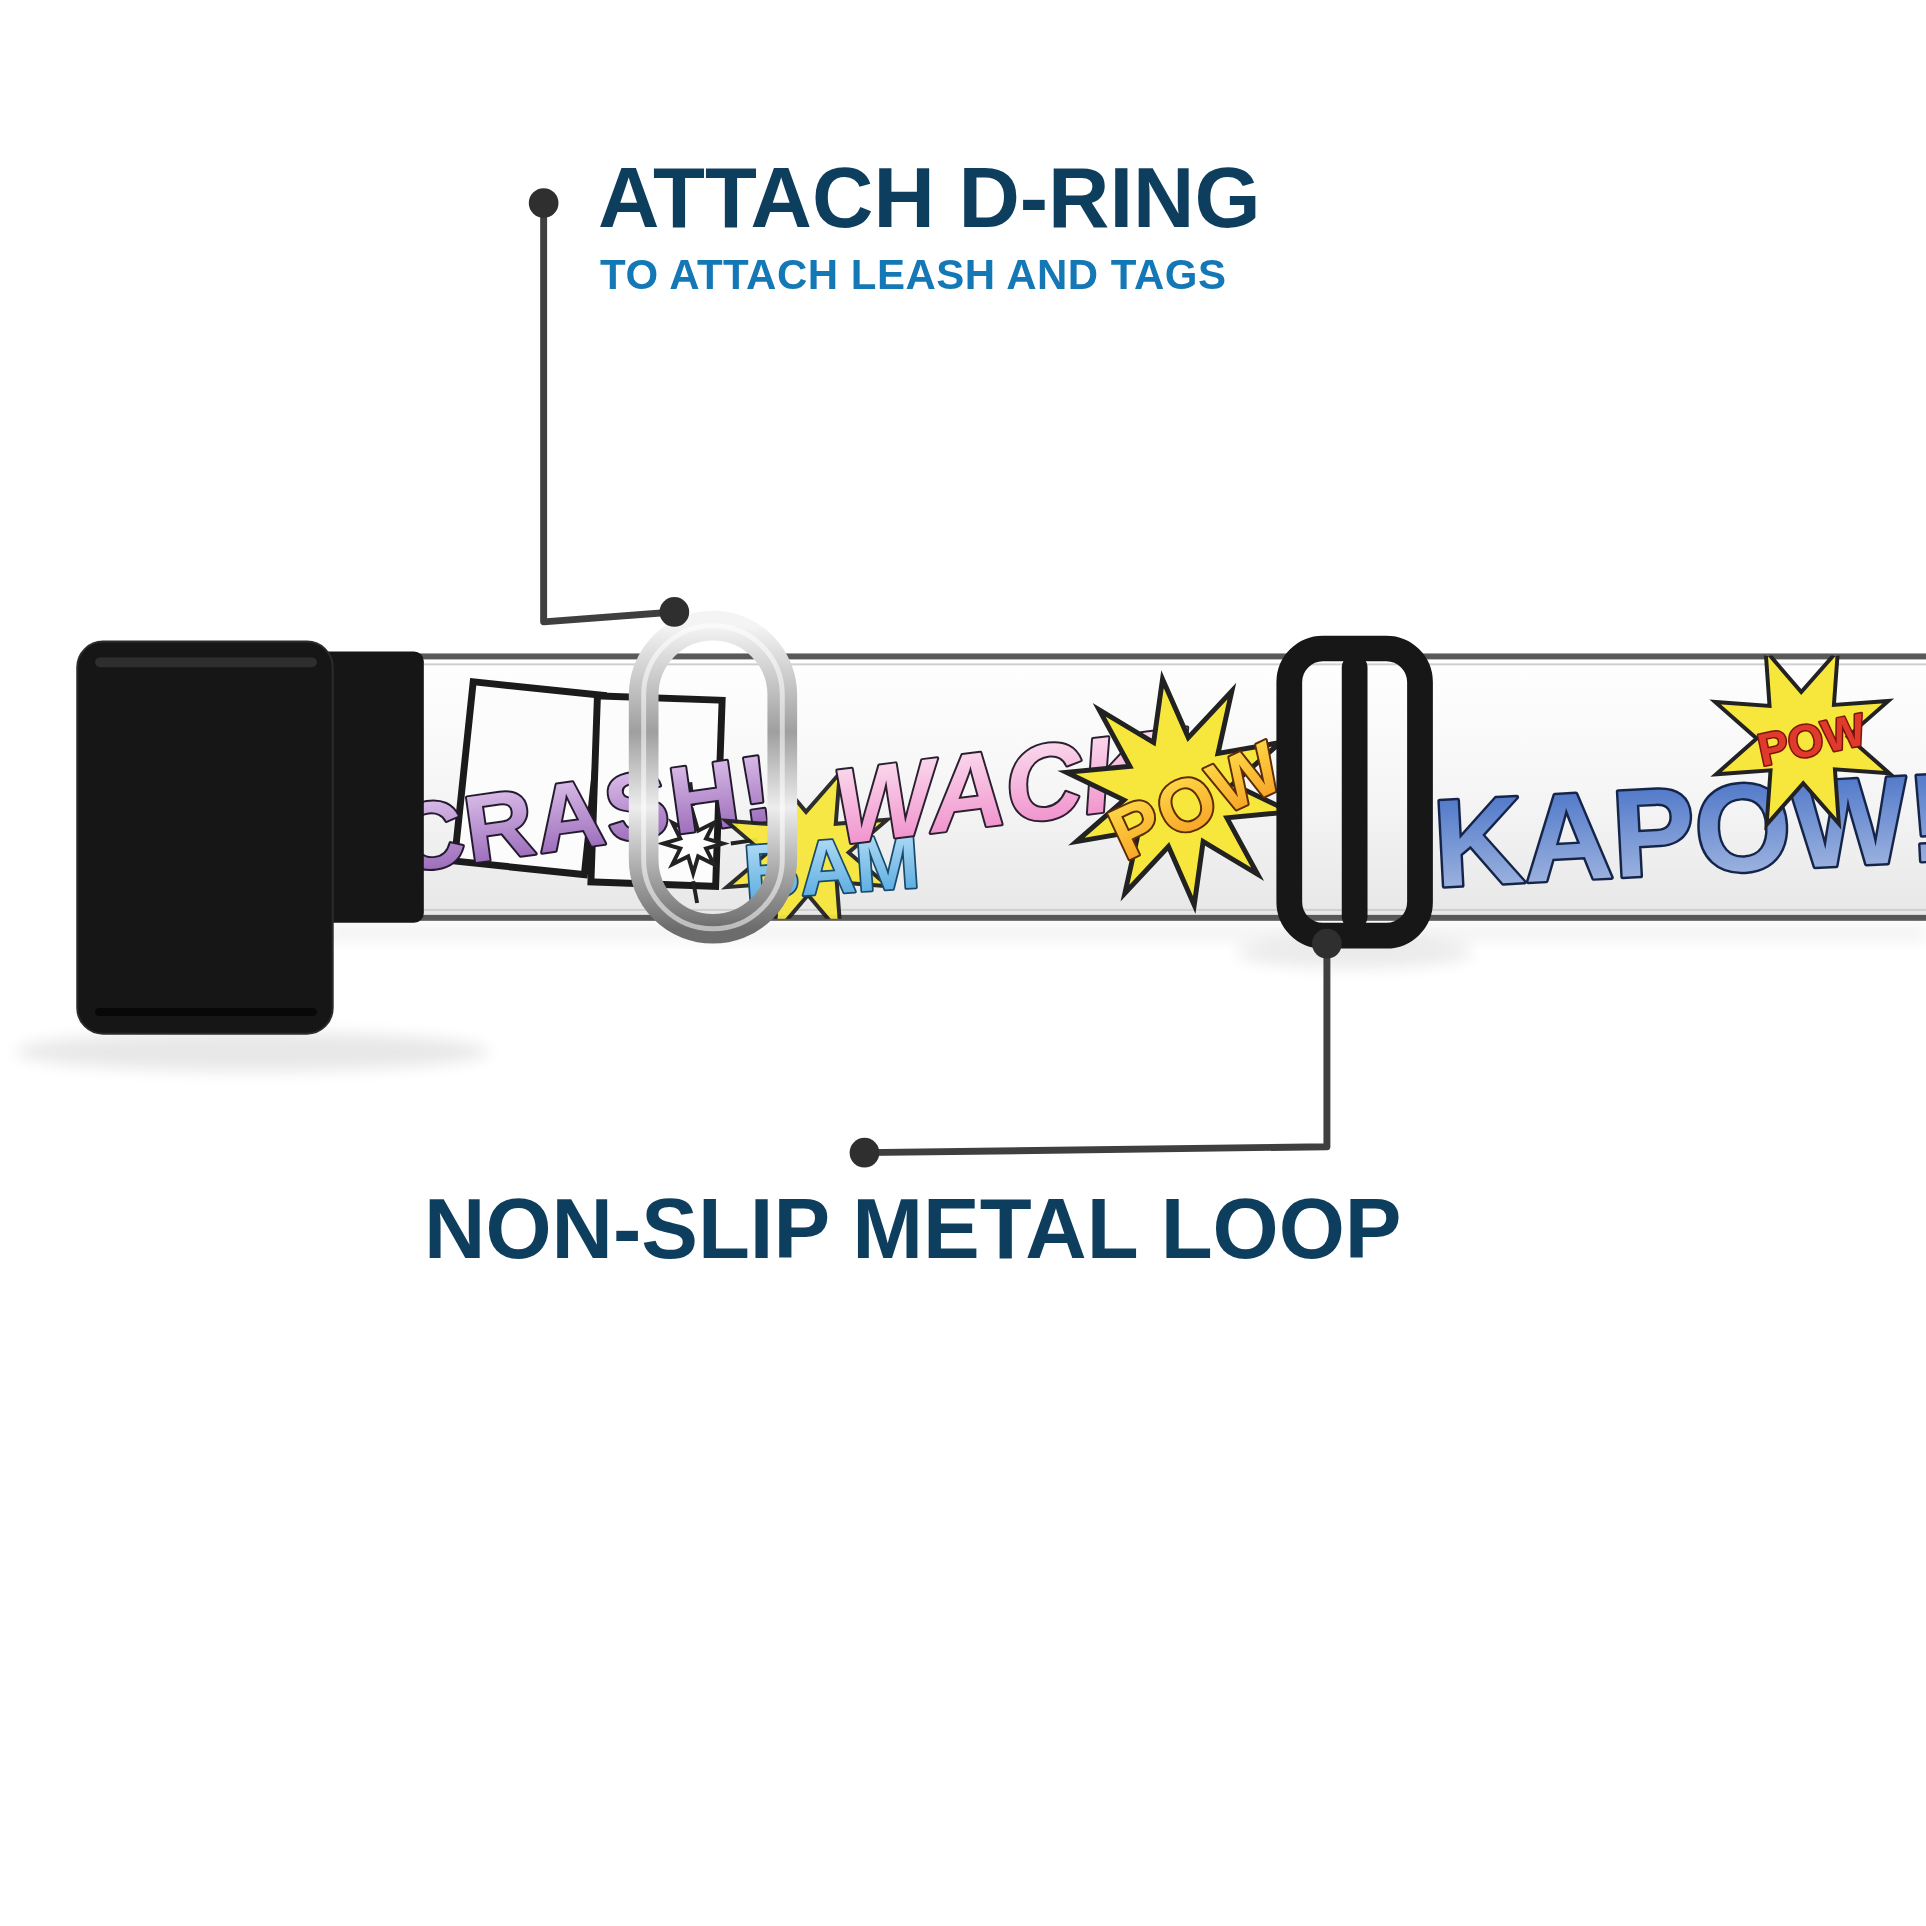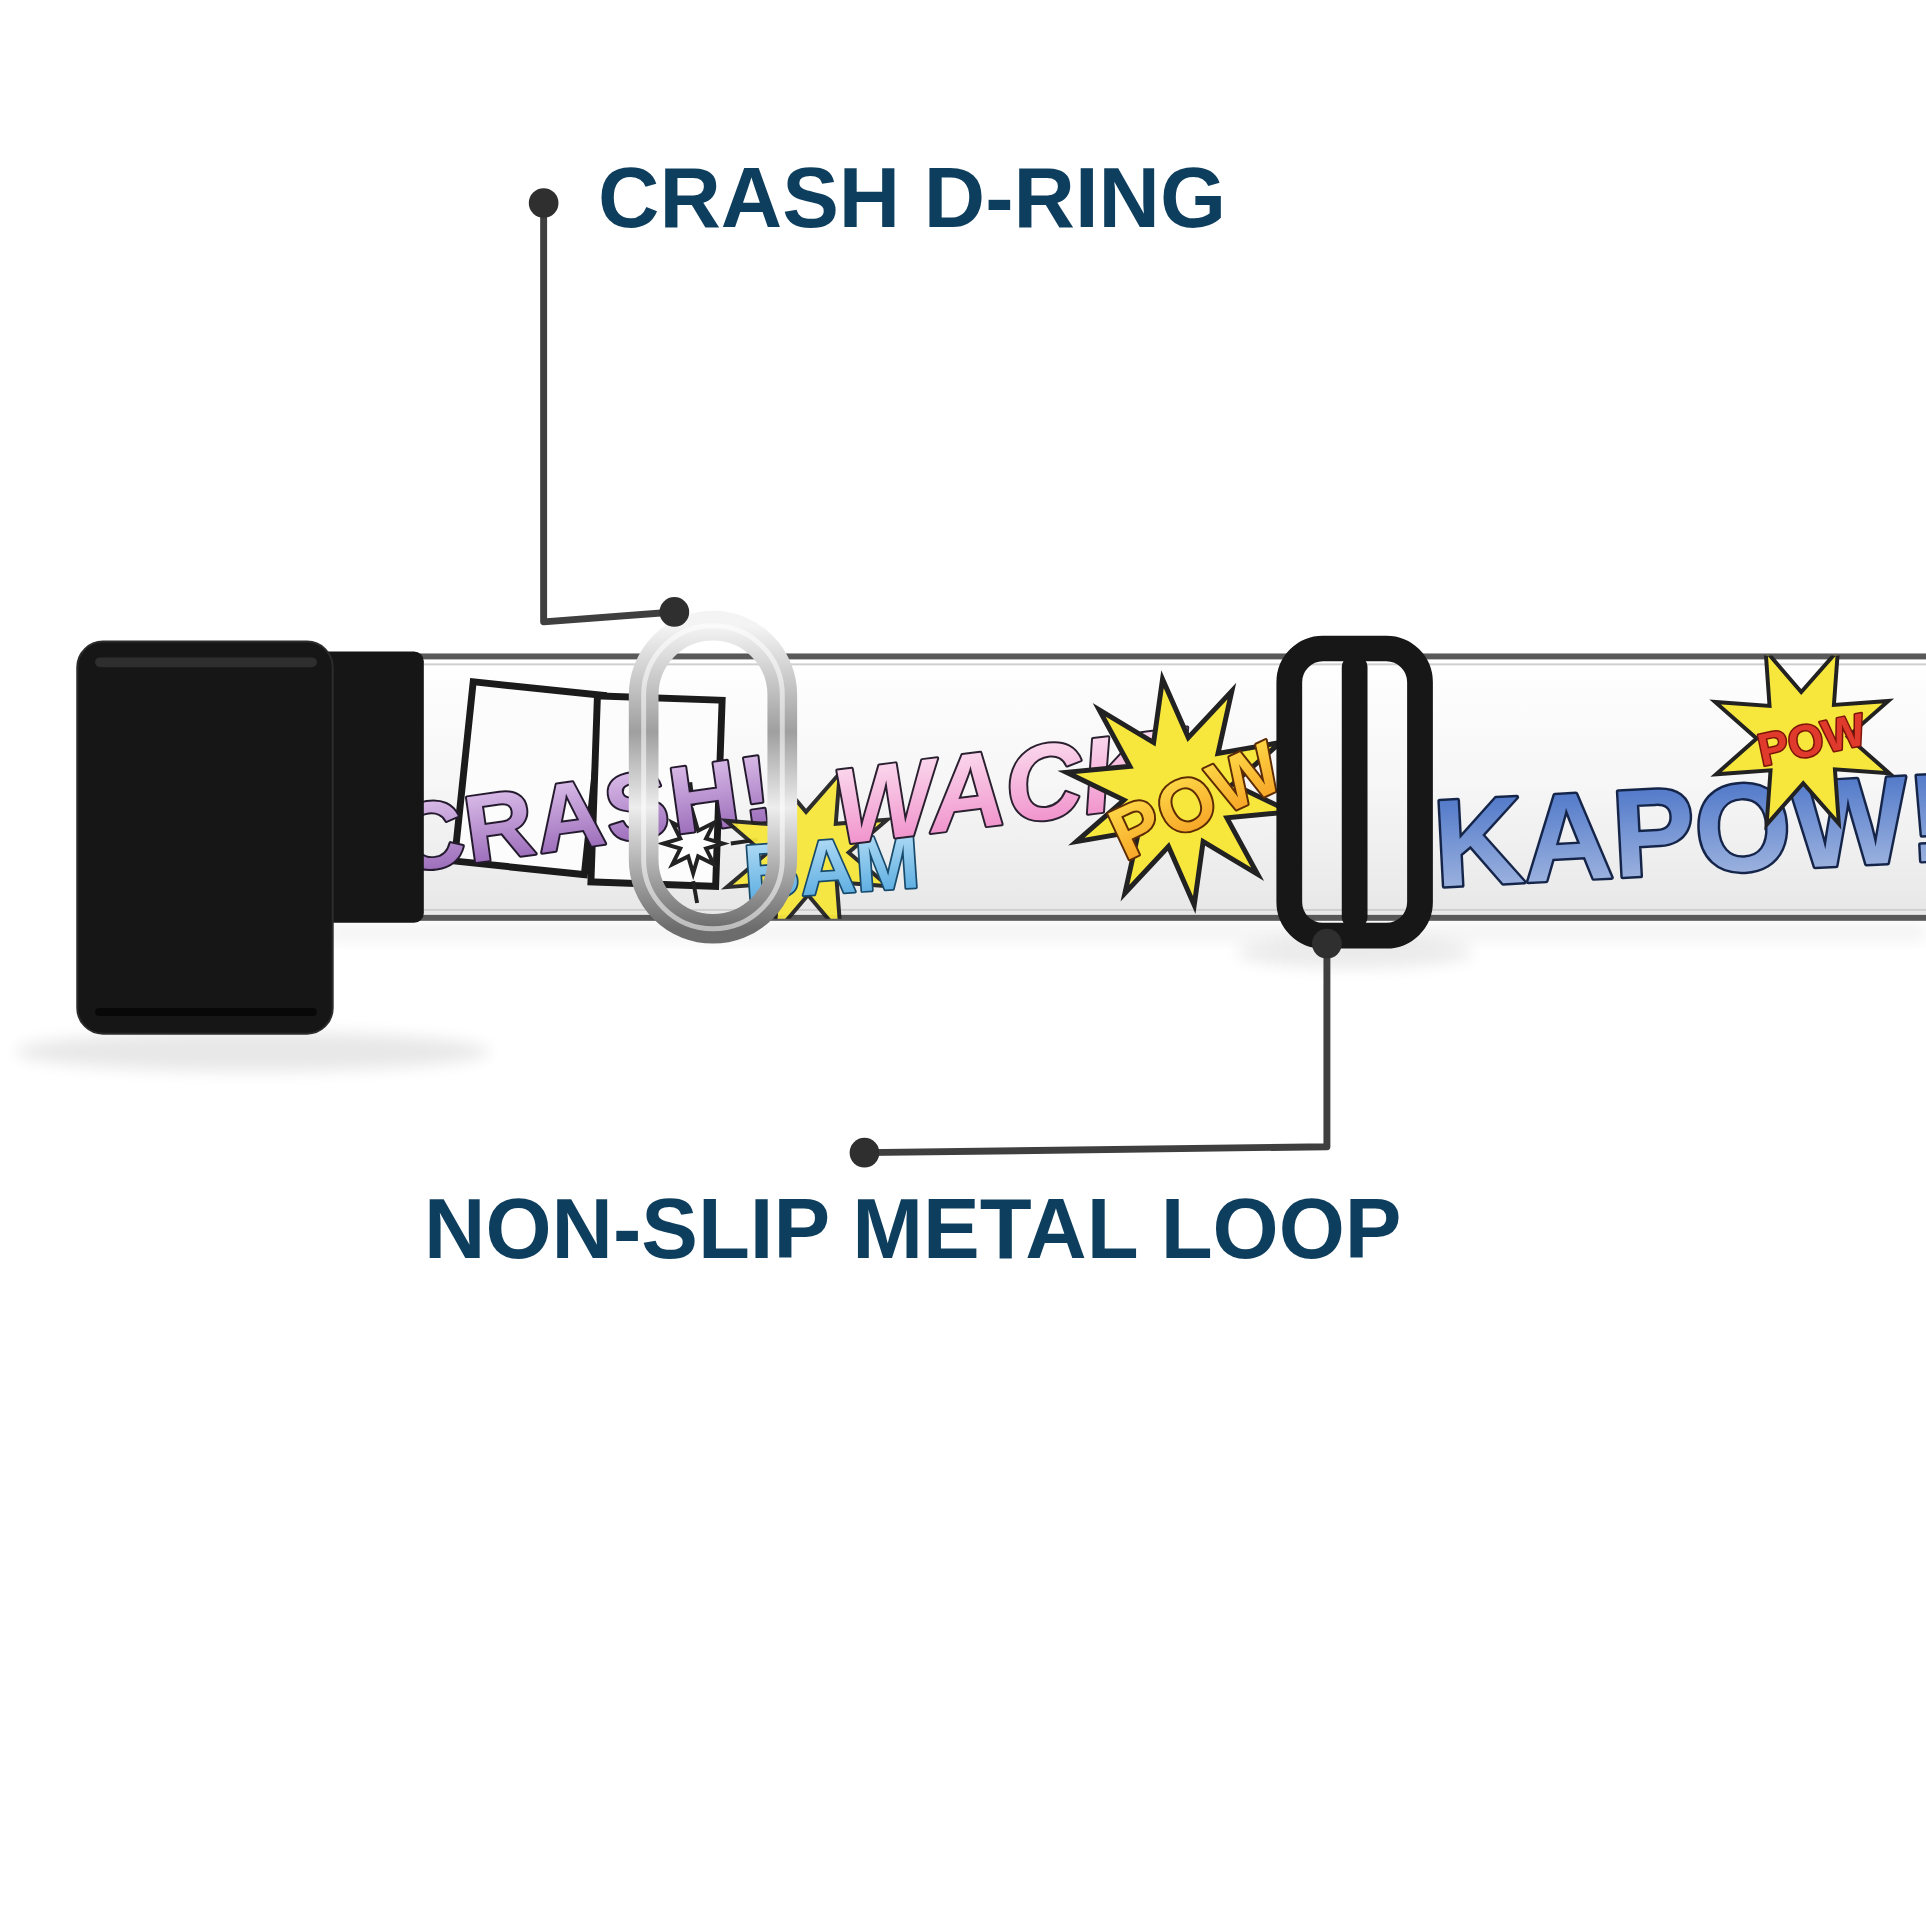--- a/index.html
+++ b/index.html
@@ -153,18 +153,19 @@
       <polyline points="1340,953 1340,1158 873,1164"></polyline>
     </g>
     <g fill="#2f2f2f">
       <circle cx="549" cy="205" r="15"></circle>
       <circle cx="681" cy="618" r="15"></circle>
       <circle cx="1340" cy="953" r="15"></circle>
       <circle cx="873" cy="1164" r="15"></circle>
     </g>
   </svg>
 
-  <div class="headline top-title">CRASH D-RING</div>
+  <div class="headline top-title">ATTACH D-RING</div>
+  <div class="subhead top-sub">TO ATTACH LEASH AND TAGS</div>
 
   <div class="headline bottom-title">NON-SLIP METAL LOOP</div>
 
 </div>
 
 
 </body></html>

